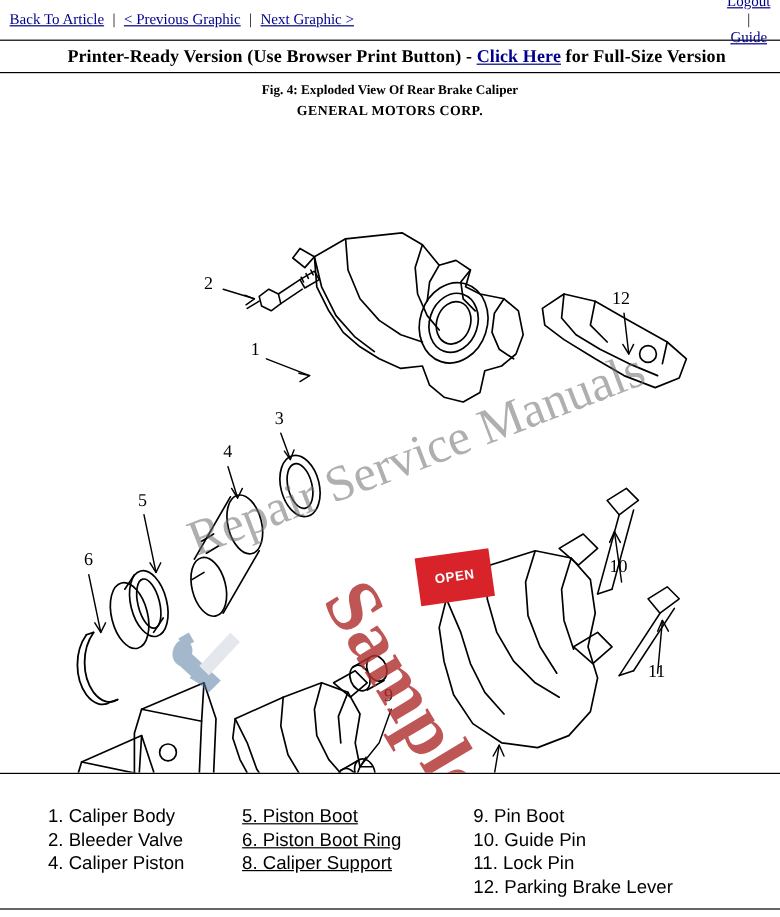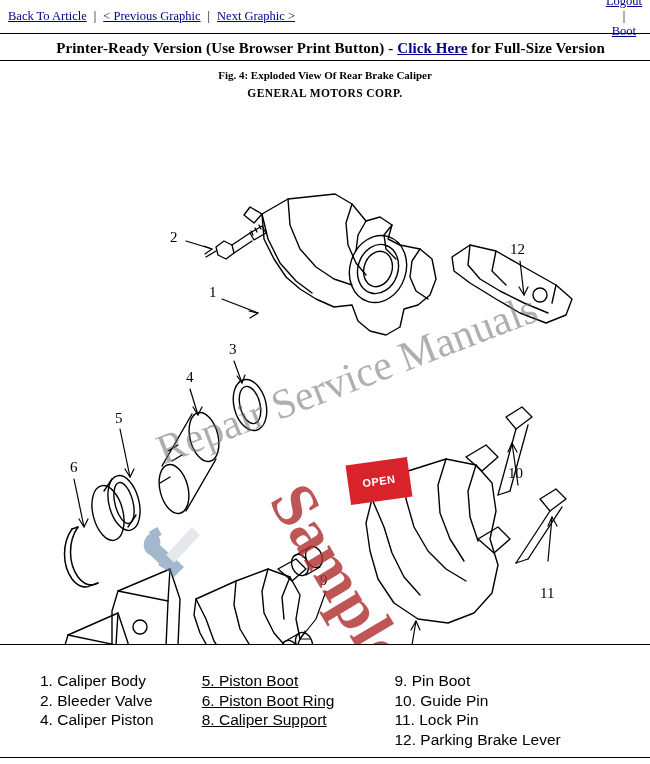--- a/index.html
+++ b/index.html
@@ -193,21 +193,21 @@
   <div class="nav-left">
     <a href="#">Back To Article</a>
     <span class="nav-sep">|</span>
     <a href="#">&lt; Previous Graphic</a>
     <span class="nav-sep">|</span>
     <a href="#">Next Graphic &gt;</a>
   </div>
   <div class="nav-right">
     <a href="#">Logout</a>
     <span class="nav-sep">|</span>
-    <a href="#">Boot</a>
+    <a href="#">Guide</a>
   </div>
 </div>
 
 <div class="printer-line">
   <span>Printer-Ready Version (Use Browser Print Button) - </span><a href="#">Click Here</a><span> for Full-Size Version</span>
 </div>
 
 <div class="fig-title">Fig. 4: Exploded View Of Rear Brake Caliper</div>
 <div class="fig-corp">GENERAL MOTORS CORP.</div>
 
@@ -371,21 +371,21 @@
 
   <div class="callout" style="left:170px; top:130px;">2</div>
   <div class="callout" style="left:209px; top:185px;">1</div>
   <div class="callout" style="left:229px; top:242px;">3</div>
   <div class="callout" style="left:186px; top:270px;">4</div>
   <div class="callout" style="left:115px; top:311px;">5</div>
   <div class="callout" style="left:70px;  top:360px;">6</div>
 
   <div class="callout" style="left:320px; top:473px;">9</div>
   <div class="callout" style="left:508px; top:366px;">10</div>
-  <div class="callout" style="left:540px; top:486px;">11</div>
+  <div class="callout" style="left:540px; top:453px;">11</div>
   <div class="callout" style="left:510px; top:142px;">12</div>
 
   <div class="wm-main">Repair Service Manuals</div>
 
   <div class="wm-tools">
     <svg width="70" height="62" viewBox="0 0 70 62">
       <g fill="#5a7fa5">
         <path d="M10 6 l10 0 l0 9 l-10 0 z" transform="rotate(-30 15 10)"></path>
         <path d="M8 12 C2 18 2 28 10 32 L34 54 L44 44 L20 22 C22 14 16 8 8 12 Z"></path>
         <path d="M52 4 L60 12 L34 40 L26 32 Z" fill="#cfd7de"></path>

